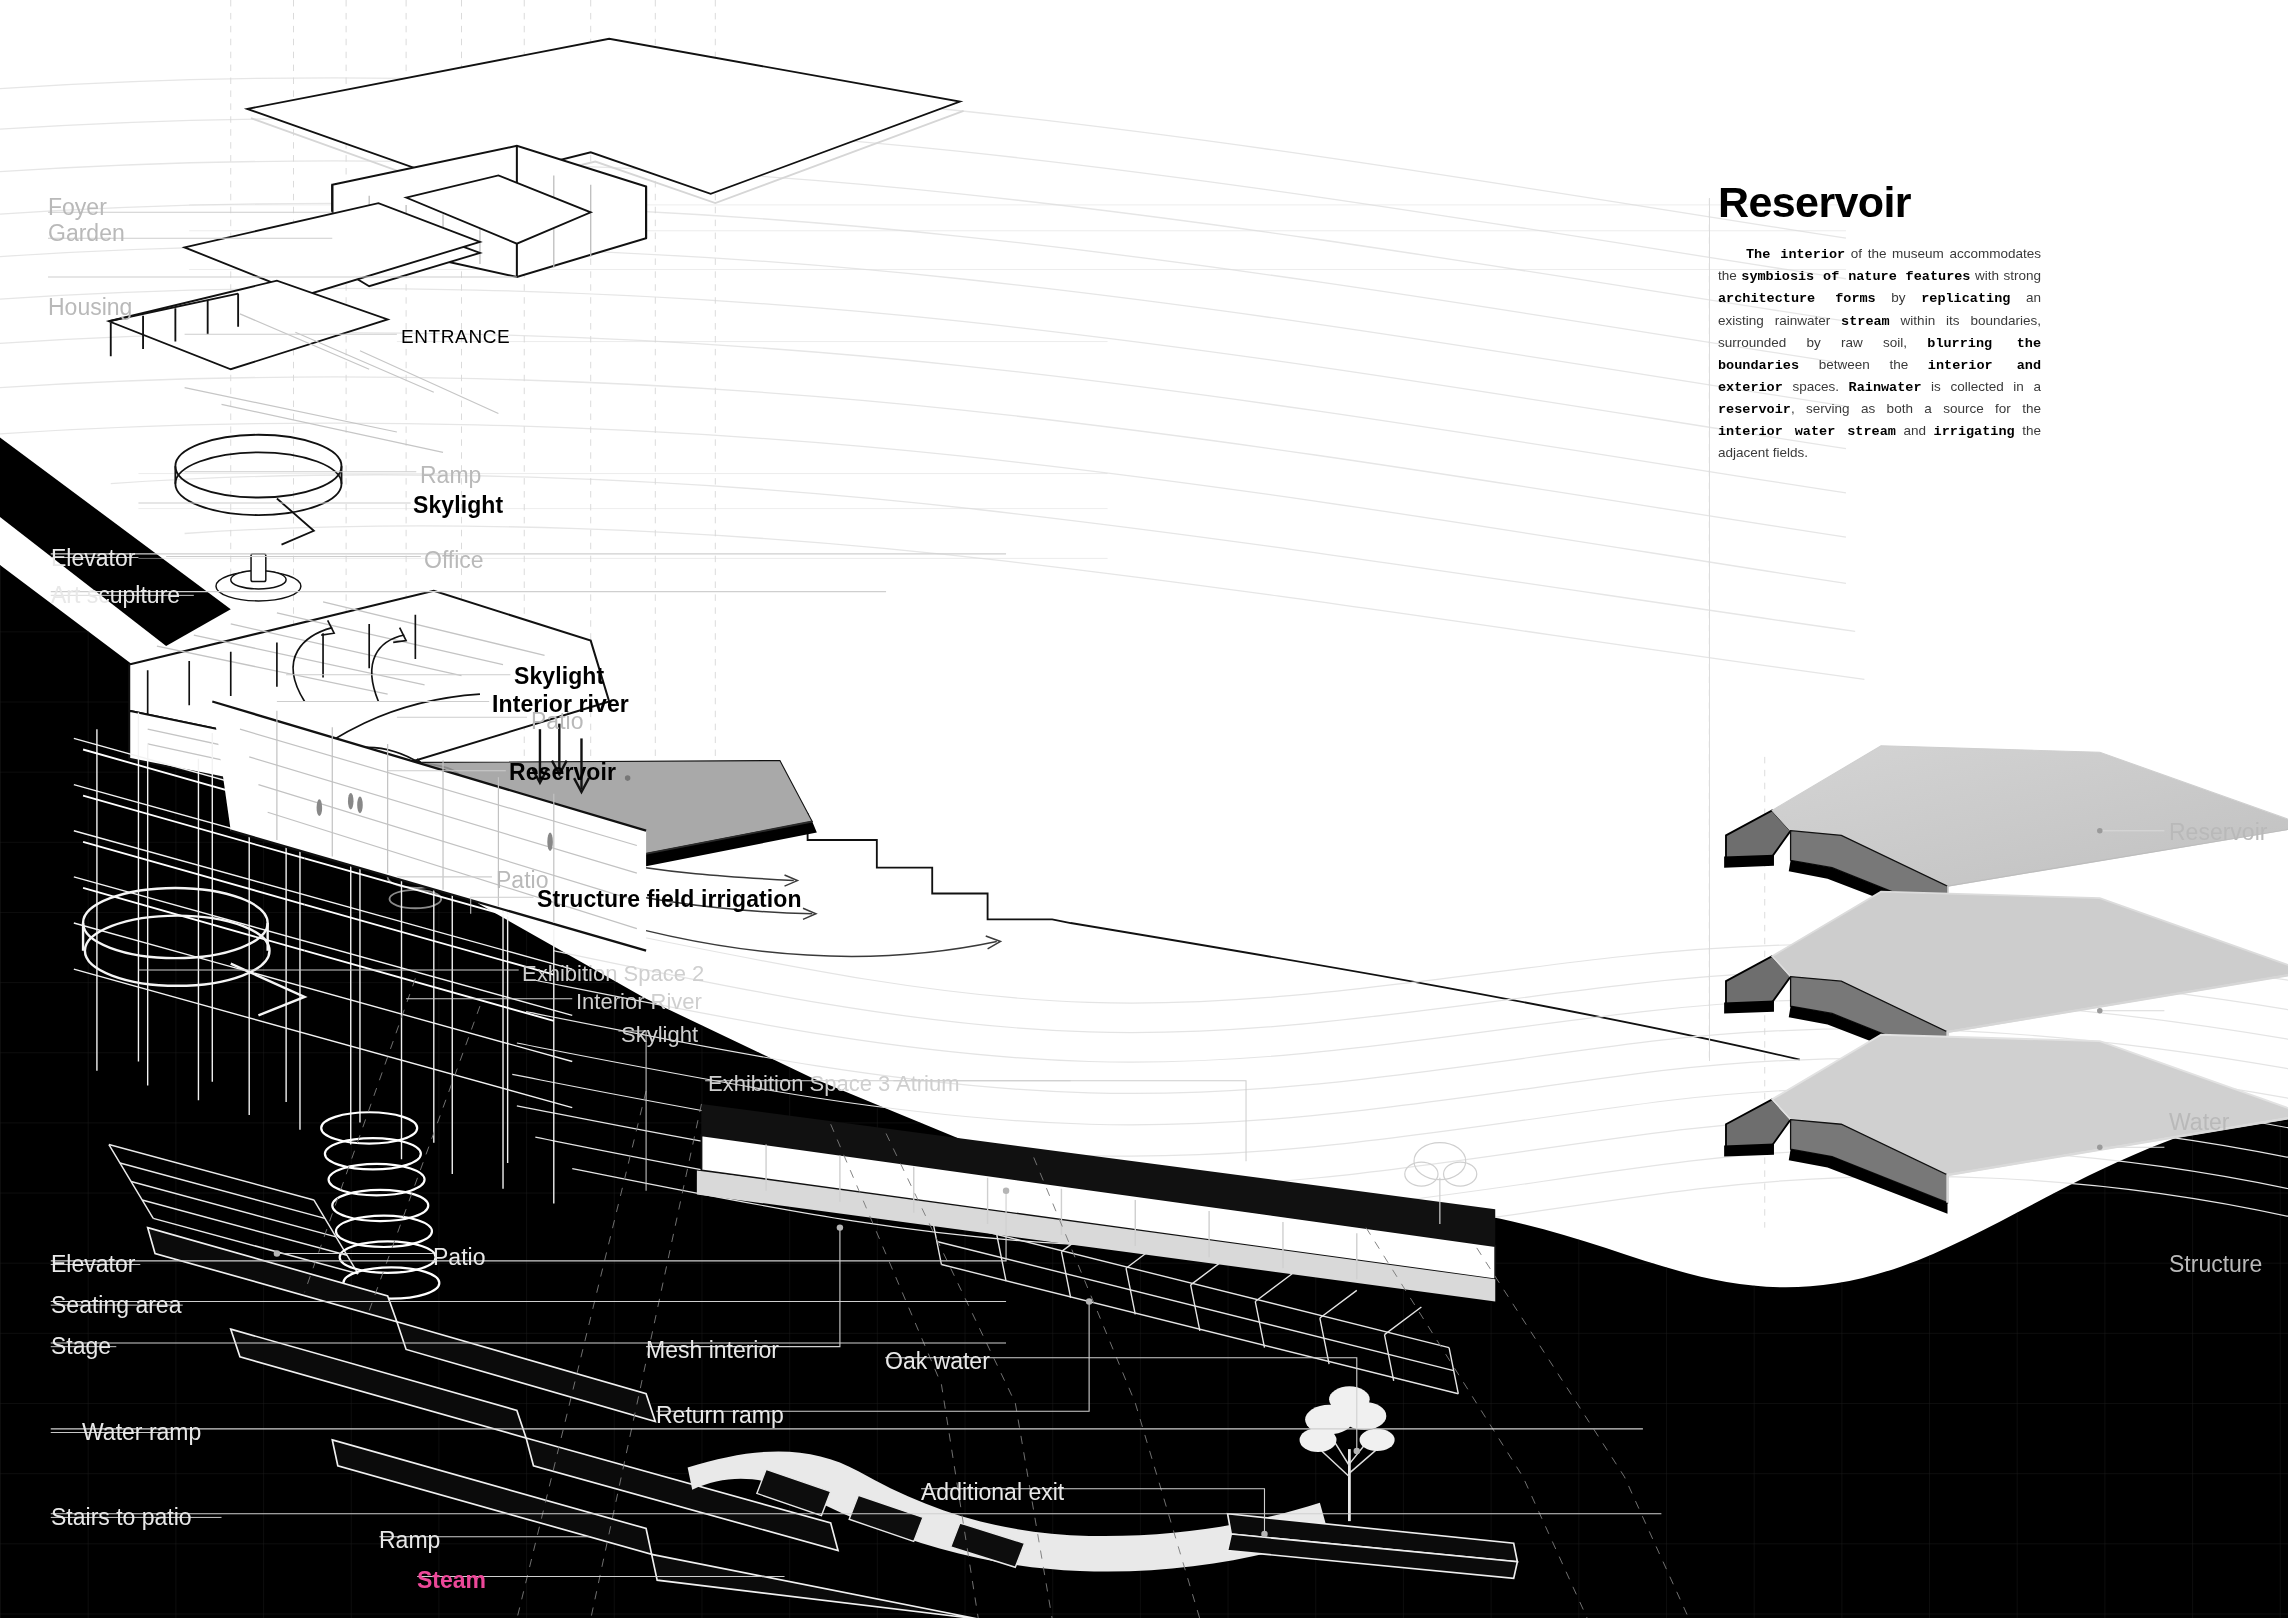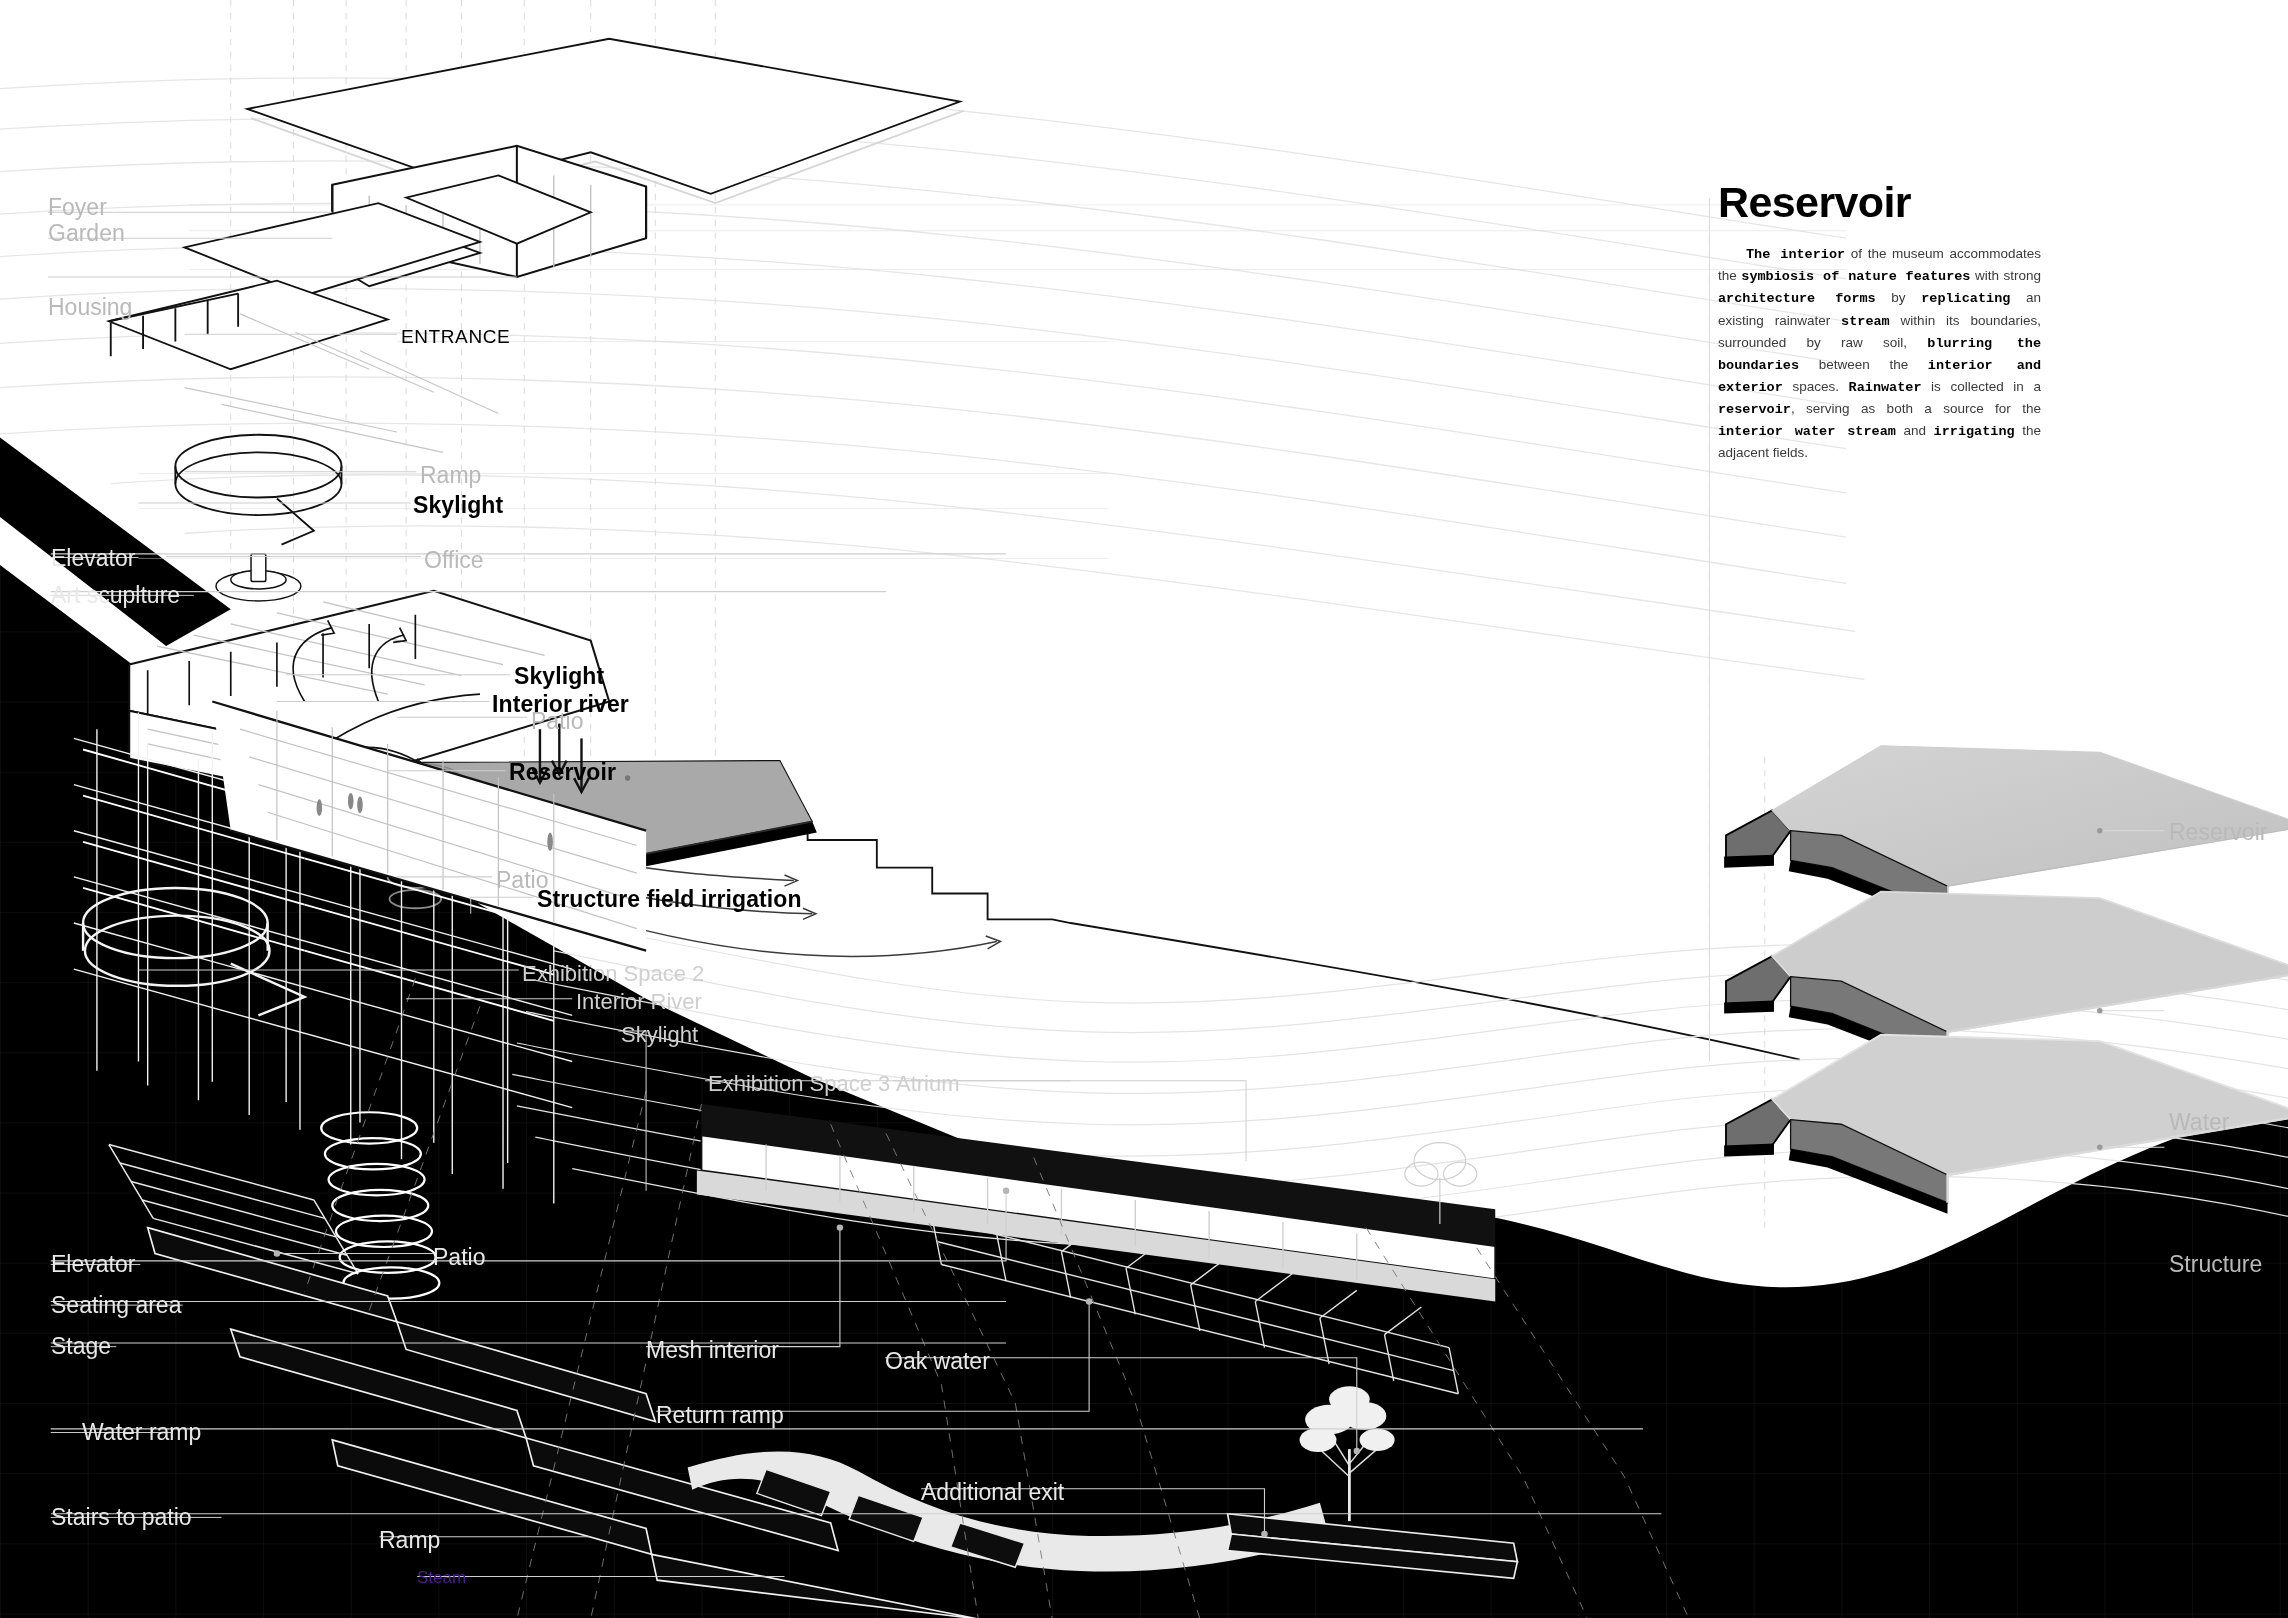--- a/index.html
+++ b/index.html
@@ -12,21 +12,21 @@
   #board { position:absolute; inset:0; }
   svg.layer { position:absolute; left:0; top:0; width:2289px; height:1619px; }
 
   
   .lbl { position:absolute; white-space:nowrap; line-height:1; }
   .lbl-bold      { font-weight:700; font-size:23px; color:#000; letter-spacing:0.1px; }
   .lbl-caps      { font-weight:400; font-size:19px; color:#000; letter-spacing:0.6px; }
   .lbl-ghost     { font-weight:400; font-size:23px; color:#b9b9b9;text-align:right; }
   .lbl-ghost-sm  { font-weight:400; font-size:22px; color:#cfcfcf; }
   .lbl-white     { font-weight:400; font-size:23px; color:#e8e8e8; }
-  .lbl-white-b   { font-weight:400; font-size:17px; color:#4c1d95; }
+  .lbl-white-b   { font-weight:700; font-size:23px; color:#ec4899; }
 
   
   #panel { position:absolute; left:1718px; top:181px; width:323px; }
   #panel-title { font-size:43px; font-weight:700; color:#000; letter-spacing:-0.6px; line-height:1; }
   #panel-body {
     margin-top:19.4px; font-size:13.5px; line-height:1.56; color:#3a3a3a;
     text-align:justify; text-justify:inter-word;
   }
   #panel-body b { color:#000; font-weight:700;font-family:Liberation Mono, monospace; }
   #panel-body .indent { display:inline-block; width:28px; }

